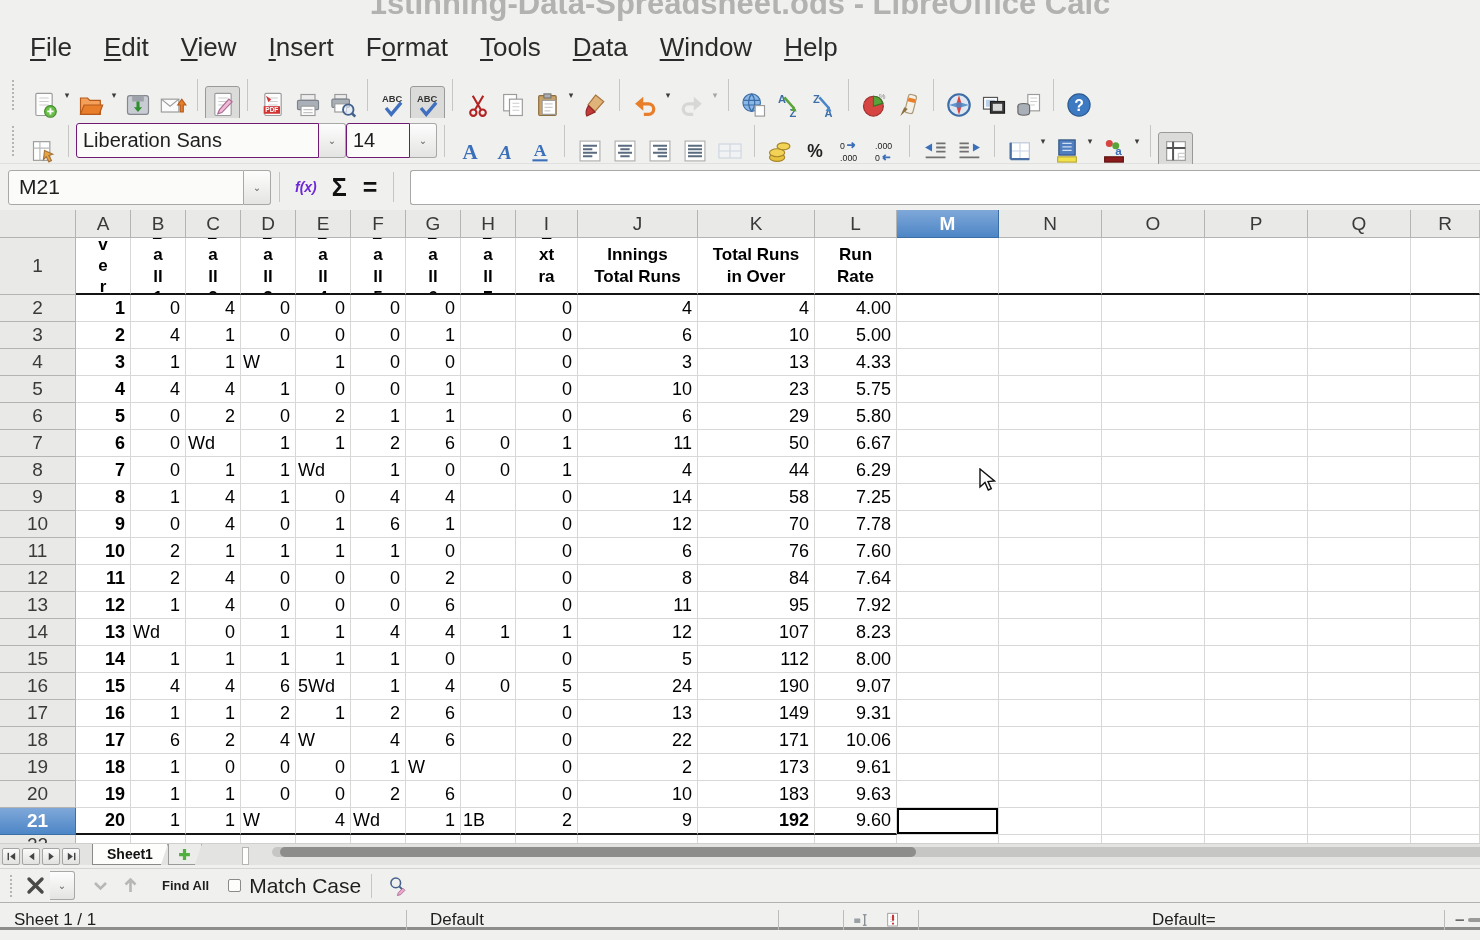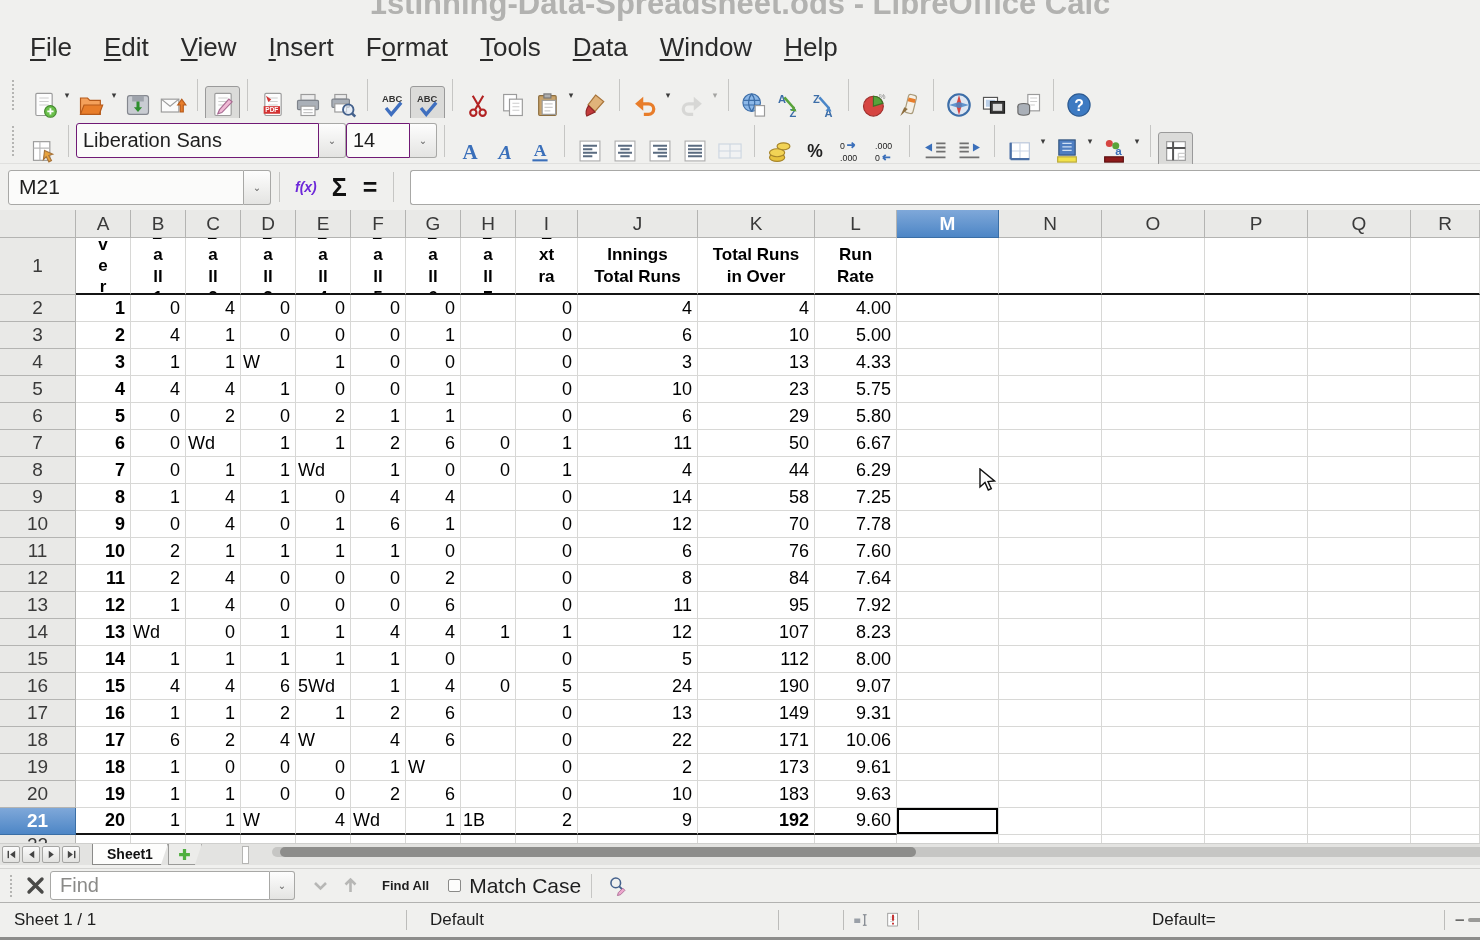--- a/index.html
+++ b/index.html
@@ -54,21 +54,21 @@
   .c.thead.nw { padding:0 10px; }
   .thick { border-bottom:2px solid #141414 !important; }
   .selcell { box-shadow: inset 0 0 0 2px #000; }
   .rh.partial, .c.partial { align-items:flex-start; overflow:hidden; border-bottom:none; }
   .rh.partial { line-height:20px; }
 
   
   #cursor { position:absolute; left:978px; top:468px; width:24px; height:26px; pointer-events:none; z-index:50; }
 
   
-  .tabbar { position:absolute; top:843px; left:0; right:0; height:22px; background:#e3e3e1; display:flex; align-items:center; border-top:1px solid #cfcfcd; }
+  .tabbar { position:absolute; top:843px; left:0; right:0; height:22px; background:#e3e3e1; display:flex; align-items:flex-end; border-top:1px solid #cfcfcd; }
   .navbtn { width:18px; height:17px; border:1px solid #a5a5a3; background:linear-gradient(#fbfbfb,#e2e2e0); border-radius:2px; display:flex; align-items:center; justify-content:center; margin-left:2px; flex:none; }
   .navbtn svg { width:11px; height:11px; }
   .sheettab { height:21px; margin-left:12px; padding:0 14px; background:#fdfdfc; border:1px solid #8a8a88; border-top:none; display:flex; align-items:center; font-size:14px; font-weight:bold; color:#111; clip-path:polygon(0 0,100% 0,calc(100% - 7px) 100%,0 100%); flex:none; }
   .addtab { height:21px; width:34px; background:#ececea; border:1px solid #9a9a98; border-top:none; display:flex; align-items:center; justify-content:center; clip-path:polygon(0 0,100% 0,calc(100% - 7px) 100%,0 100%); flex:none; }
   .addtab svg { width:13px; height:13px; }
   .hsplit { width:7px; height:18px; background:#fff; border:1px solid #b5b5b3; margin-left:40px; flex:none; }
   .hscroll { position:absolute; left:272px; right:0; top:3px; height:10px; background:#c6c6c4; border-radius:5px 0 0 5px; }
   .hthumb { position:absolute; left:8px; top:0; width:636px; height:10px; background:#8d8d8b; border-radius:5px; }
 
   
@@ -77,21 +77,21 @@
   .icbtn { width:30px; height:28px; display:flex; align-items:center; justify-content:center; flex:none; }
   .icbtn svg { width:21px; height:21px; }
   .findinput { width:220px; height:29px; background:#fff; border:1px solid #a8a8a6; border-radius:3px 0 0 3px; display:flex; align-items:center; padding:0 9px; font-size:20px; color:#8a8a88; }
   .findbar .combo-dd { height:29px; width:25px; }
   .txtbtn { font-size:13px; font-weight:bold; color:#1e1e1e; padding:0 9px; margin-left:8px; }
   .checkbox { width:13px; height:13px; border:1px solid #8a8a88; background:#fdfdfc; border-radius:2px; margin-left:10px; flex:none; }
   .mclabel { font-size:21px; color:#1e1e1e; margin-left:8px; }
   .findbar .tsep { height:24px; margin:0 10px; }
 
   
-  .statusbar { position:absolute; top:902px; left:0; right:0; height:38px; background:#f0f0ee; border-top:1px solid #b2b2b0; border-bottom:3px solid #8d8d8b; font-size:17px; color:#1e1e1e; }
+  .statusbar { position:absolute; top:902px; left:0; right:0; height:28px; background:#f0f0ee; border-top:1px solid #b2b2b0; border-bottom:3px solid #8d8d8b; font-size:17px; color:#1e1e1e; }
   .sb-item { position:absolute; top:0; height:34px; display:flex; align-items:center; }
   .sb-sep { position:absolute; top:7px; width:1px; height:20px; background:#bcbcba; }
   .sb-icon svg { width:18px; height:18px; }
 </style>
 </head>
 <body>
 
 <div class="titlebar">
   <span>1stInning-Data-Spreadsheet.ods - LibreOffice Calc</span>
 </div>
@@ -950,23 +950,20 @@
     </div>
 </div>
 
 <div class="findbar">
   <div class="grip"></div>
   <div class="icbtn">
       <svg viewBox="0 0 21 21">
         <path d="M4 4l13 13M17 4L4 17" stroke="#4a4a48" stroke-width="3.4" stroke-linecap="round"></path>
       </svg>
     </div>
-  <div class="findinput">
-      <span>Find</span>
-    </div>
   <div class="combo-dd">
       <span>⌄</span>
     </div>
   <div class="icbtn" style="margin-left:10px">
       <svg viewBox="0 0 21 21">
         <path d="M5 8l5.5 5.5L16 8" stroke="#b7b7b5" stroke-width="2.6" fill="none"></path>
       </svg>
     </div>
   <div class="icbtn">
       <svg viewBox="0 0 21 21">

